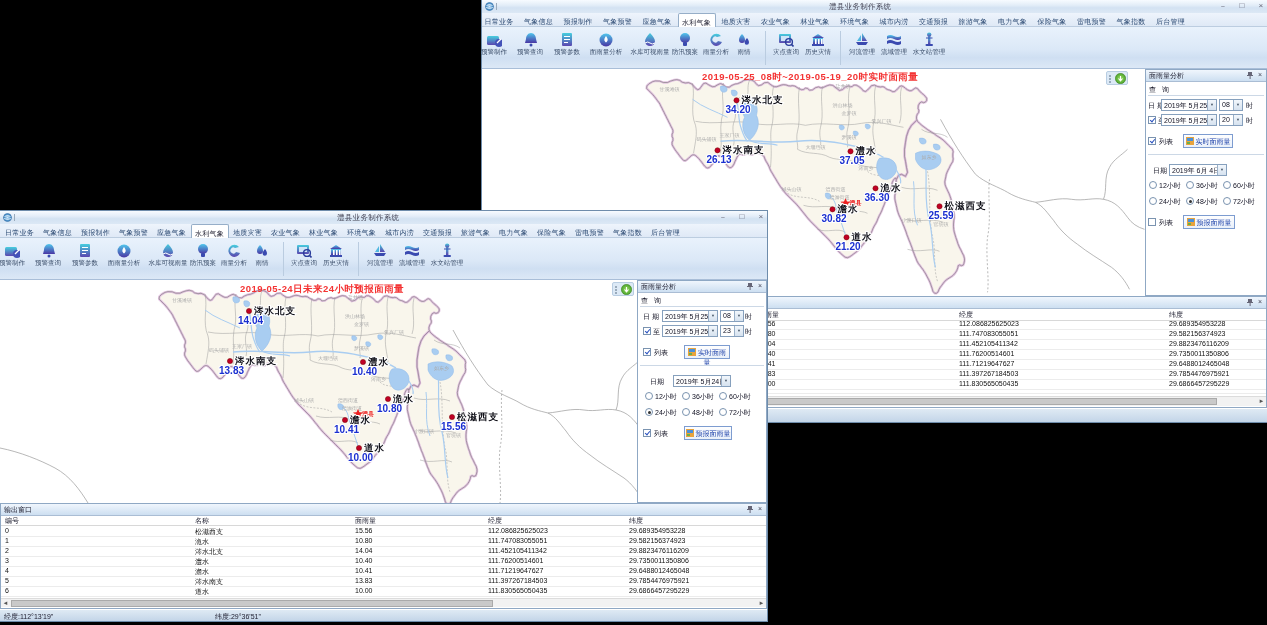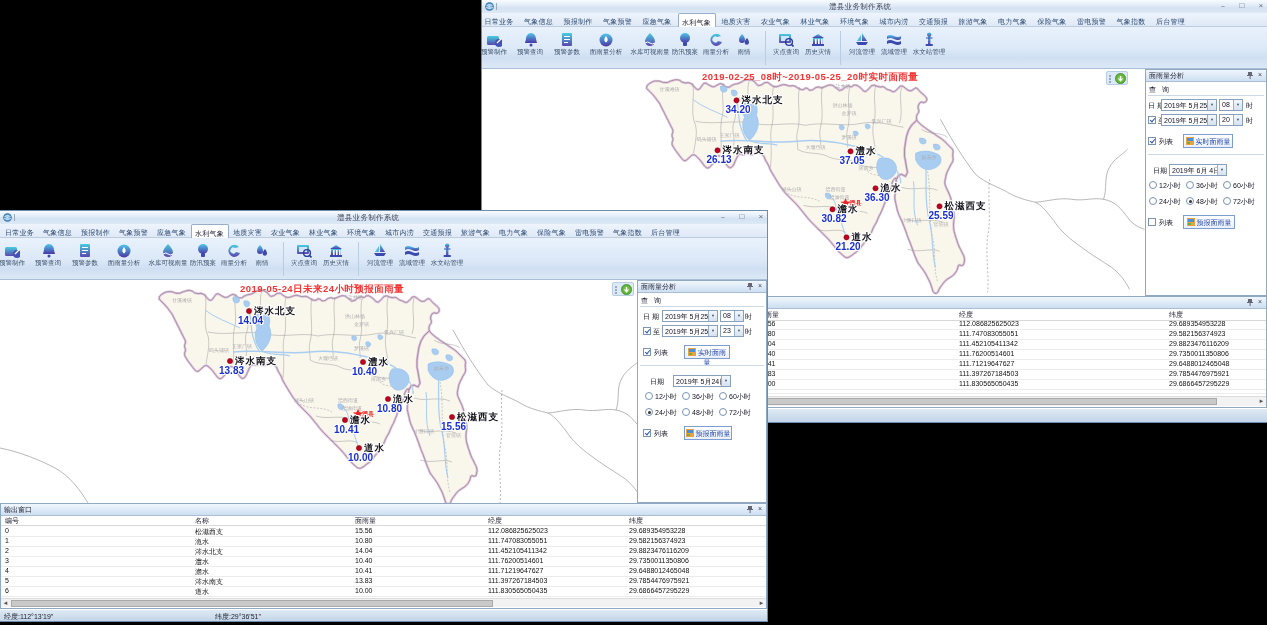--- a/index.html
+++ b/index.html
@@ -246,21 +246,21 @@
         <circle cx="345" cy="420" r="2.6" fill="#c00025" stroke="#700" stroke-width="0.5"></circle>
         <text x="350" y="423" font-size="9.5" font-weight="bold" fill="#101018" stroke="#fff" stroke-width="2" paint-order="stroke" letter-spacing="1">澹水</text>
         <text x="334" y="433" font-size="10" font-weight="bold" fill="#1a2fd0" stroke="#fff" stroke-width="2" paint-order="stroke">30.82</text>
         <circle cx="359" cy="448" r="2.6" fill="#c00025" stroke="#700" stroke-width="0.5"></circle>
         <text x="364" y="451" font-size="9.5" font-weight="bold" fill="#101018" stroke="#fff" stroke-width="2" paint-order="stroke" letter-spacing="1">道水</text>
         <text x="348" y="461" font-size="10" font-weight="bold" fill="#1a2fd0" stroke="#fff" stroke-width="2" paint-order="stroke">21.20</text>
         <circle cx="452" cy="417" r="2.6" fill="#c00025" stroke="#700" stroke-width="0.5"></circle>
         <text x="457" y="420" font-size="9.5" font-weight="bold" fill="#101018" stroke="#fff" stroke-width="2" paint-order="stroke" letter-spacing="1">松滋西支</text>
         <text x="441" y="430" font-size="10" font-weight="bold" fill="#1a2fd0" stroke="#fff" stroke-width="2" paint-order="stroke">25.59</text>
       </svg>
-      <div class="mtitle" style="left:220px;top:2px">2019-02-25_08时~2019-05-25_20时实时面雨量</div>
+      <div class="mtitle" style="left:220px;top:2px">2019-05-25_08时~2019-05-19_20时实时面雨量</div>
       <div style="position:absolute;left:624px;top:2px;width:22px;height:14px;background:#dce9f6;border:1px solid #b8cde2;border-radius:2px">
         <div style="position:absolute;left:2px;top:3px;width:1.5px;height:1.5px;background:#9ab;box-shadow:0 3px 0 #9ab,0 6px 0 #9ab"></div>
         <svg width="11" height="11" style="position:absolute;left:8px;top:1px">
           <circle cx="5.5" cy="5.5" r="5.2" fill="url(#gg)" stroke="#3c8020" stroke-width="0.5"></circle>
           <path d="M5.5,3 L5.5,7.8 M3.5,5.5 L5.5,7.8 L7.5,5.5" stroke="#fff" stroke-width="1.1" fill="none"></path>
         </svg>
       </div>
     </div>
     <div class="dock" style="left:663px;top:69px;width:122px;height:227px">
       <div class="dh">面雨量分析<span class="dhx" style="right:13px;top:2px"><svg width="6" height="7" viewBox="0 0 6 7">

